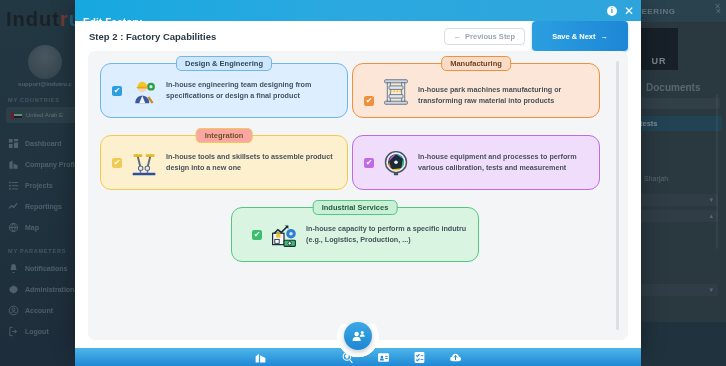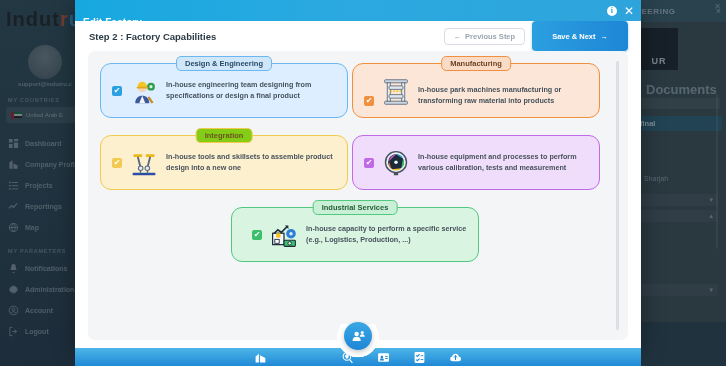--- a/index.html
+++ b/index.html
@@ -90,21 +90,21 @@
   }
   .brp-header .brp-x { font-size: 9px; color: #9fb2ba; }
   .brp-body { position: relative; height: 300px; background: #3d4d55; }
   .brp-thumb {
     position: absolute; left: 10px; top: 6px; width: 38px; height: 42px;
     background: #1b2228; display: flex; align-items: flex-end;
     justify-content: center; padding-bottom: 4px; text-align: right;
   }
   .brp-thumb span { font-size: 9px; font-weight: 700; color: #c9d3d8; letter-spacing: 1px; }
   .brp-docs {
-    position: absolute; left: 16px; top: 60px; font-size: 13px;
+    position: absolute; left: 16px; top: 60px; font-size: 10px;
     color: #8fa3ac; font-weight: 600; white-space: nowrap;
   }
   .brp-field {
     position: absolute; left: 8px; width: 82px; height: 11px;
     background: rgba(255,255,255,.07); border-radius: 2px;
   }
   .brp-hl {
     position: absolute; left: 4px; top: 94px; width: 88px; height: 15px;
     background: #2d6279; border-radius: 2px;
     display: flex; align-items: center; padding-left: 6px;
@@ -228,21 +228,21 @@
   
   .c-blue   { background: #dceeff; border-color: #6cb7f0; }
   .c-blue .legend { background: #cfe6fb; border-color: #6cb7f0; color: #2a4b63; }
   .c-blue .cap-check { background: #2b9fe0; }
 
   .c-orange { background: #fbe6d7; border-color: #f0903f; align-items: flex-end; }
   .c-orange .legend { background: #fadcc6; border-color: #f0903f; color: #6b4427; }
   .c-orange .cap-check { background: #f0903f; }
 
   .c-yellow { background: #fcf0cf; border-color: #f2ca52; }
-  .c-yellow .legend { background: #84cc16; border-color: #f2ca52; color: #6a5620; }
+  .c-yellow .legend { background: #fca5a5; border-color: #f2ca52; color: #6a5620; }
   .c-yellow .cap-check { background: #f2ca52; }
 
   .c-purple { background: #f0dcfb; border-color: #c06ae8; }
   .c-purple .legend { background: #eacefa; border-color: #c06ae8; color: #5a2f72; }
   .c-purple .cap-check { background: #c06ae8; }
 
   .c-green  { background: #d9f5e2; border-color: #50c97f; padding-left: 20px; }
   .c-green .legend { background: #c9f0d6; border-color: #50c97f; color: #265c39; }
   .c-green .cap-check { background: #3cbf6c; }
 
@@ -392,21 +392,21 @@
       <span class="brp-title">NEERING</span>
       <span class="brp-x">×</span>
     </div>
     <div class="brp-body">
       <div class="brp-thumb">
         <span>UR</span>
       </div>
       <div class="brp-docs">Documents</div>
       <div class="brp-field" style="top:76px"></div>
       <div class="brp-hl">
-        <span>final</span>
+        <span>tests</span>
       </div>
       <div class="brp-sharjah">Sharjah</div>
       <div class="brp-sel" style="top:172px">▾</div>
       <div class="brp-sel" style="top:188px">▴</div>
       <div class="brp-sel" style="top:262px">▾</div>
       <div class="brp-vscroll"></div>
     </div>
     <div class="brp-footer"></div>
     <div class="bg-close-x">✕</div>
   </div>
@@ -532,21 +532,21 @@
             <path d="M17 5h4v4z" fill="#1b2b3a"></path>
             <rect x="3" y="14" width="13" height="13" fill="#f7f8fa" stroke="#1b2b3a" stroke-width="1.4"></rect>
             <rect x="7" y="14" width="5" height="5" fill="#f5c425"></rect>
             <rect x="5.5" y="21" width="5" height="4.5" fill="#fff" stroke="#1b2b3a" stroke-width="1"></rect>
             <path d="M24 9a5.5 5.5 0 11-.01 11.01A5.5 5.5 0 0124 9z" fill="#2b7fd4"></path>
             <circle cx="24" cy="14.5" r="2" fill="#dce9f7"></circle>
             <rect x="16" y="22" width="13" height="7" rx="1" fill="#3cbf6c" stroke="#1b2b3a" stroke-width="1.2"></rect>
             <circle cx="22.5" cy="25.5" r="2" fill="#d9f5e2" stroke="#1b2b3a" stroke-width="1"></circle>
           </svg>
         </span>
-        <span class="cap-desc">In-house capacity to perform a specific service (e.g., Logistics, Production, ...)</span>
+        <span class="cap-desc">In-house capacity to perform a specific indutru (e.g., Logistics, Production, ...)</span>
       </div>
     </div>
   </div>
 </div>
 
 <div id="bottom-nav">
   <span class="nav-ico">
     <svg viewBox="0 0 24 24" fill="currentColor">
         <path d="M3 21V10l6-5v16H3zm8 0V8l10 5v8h-10z"></path>
       </svg>

